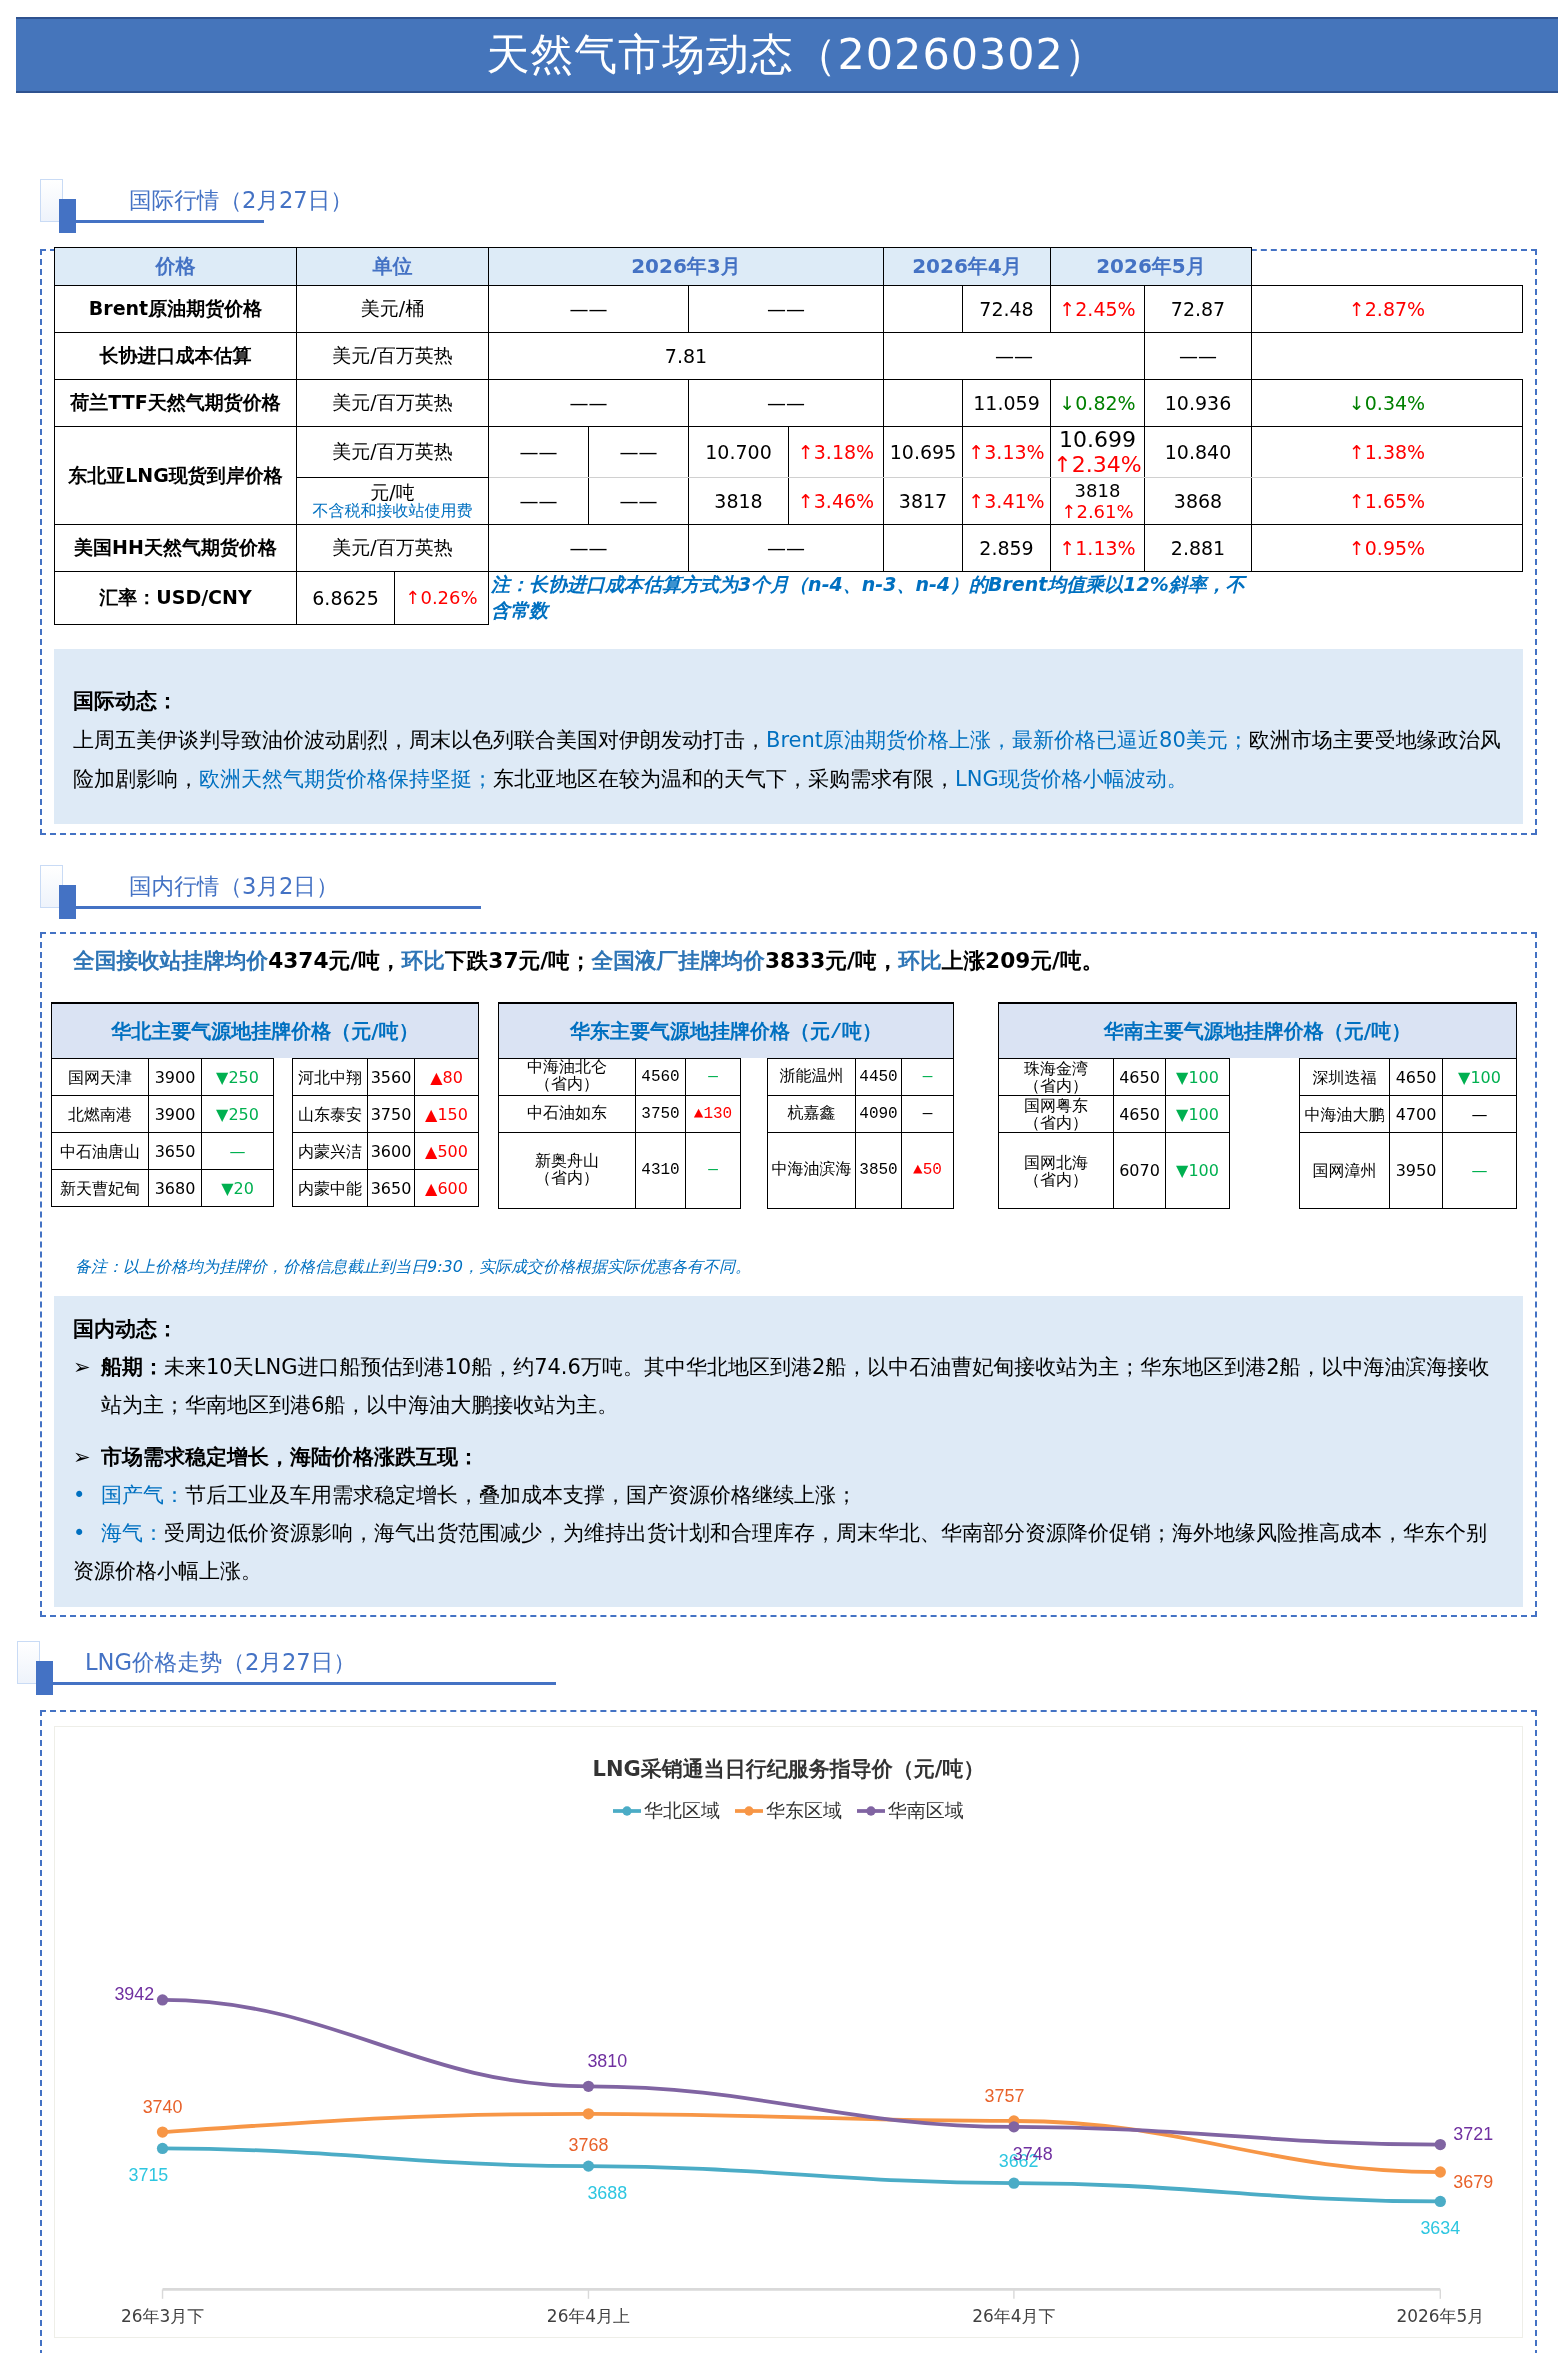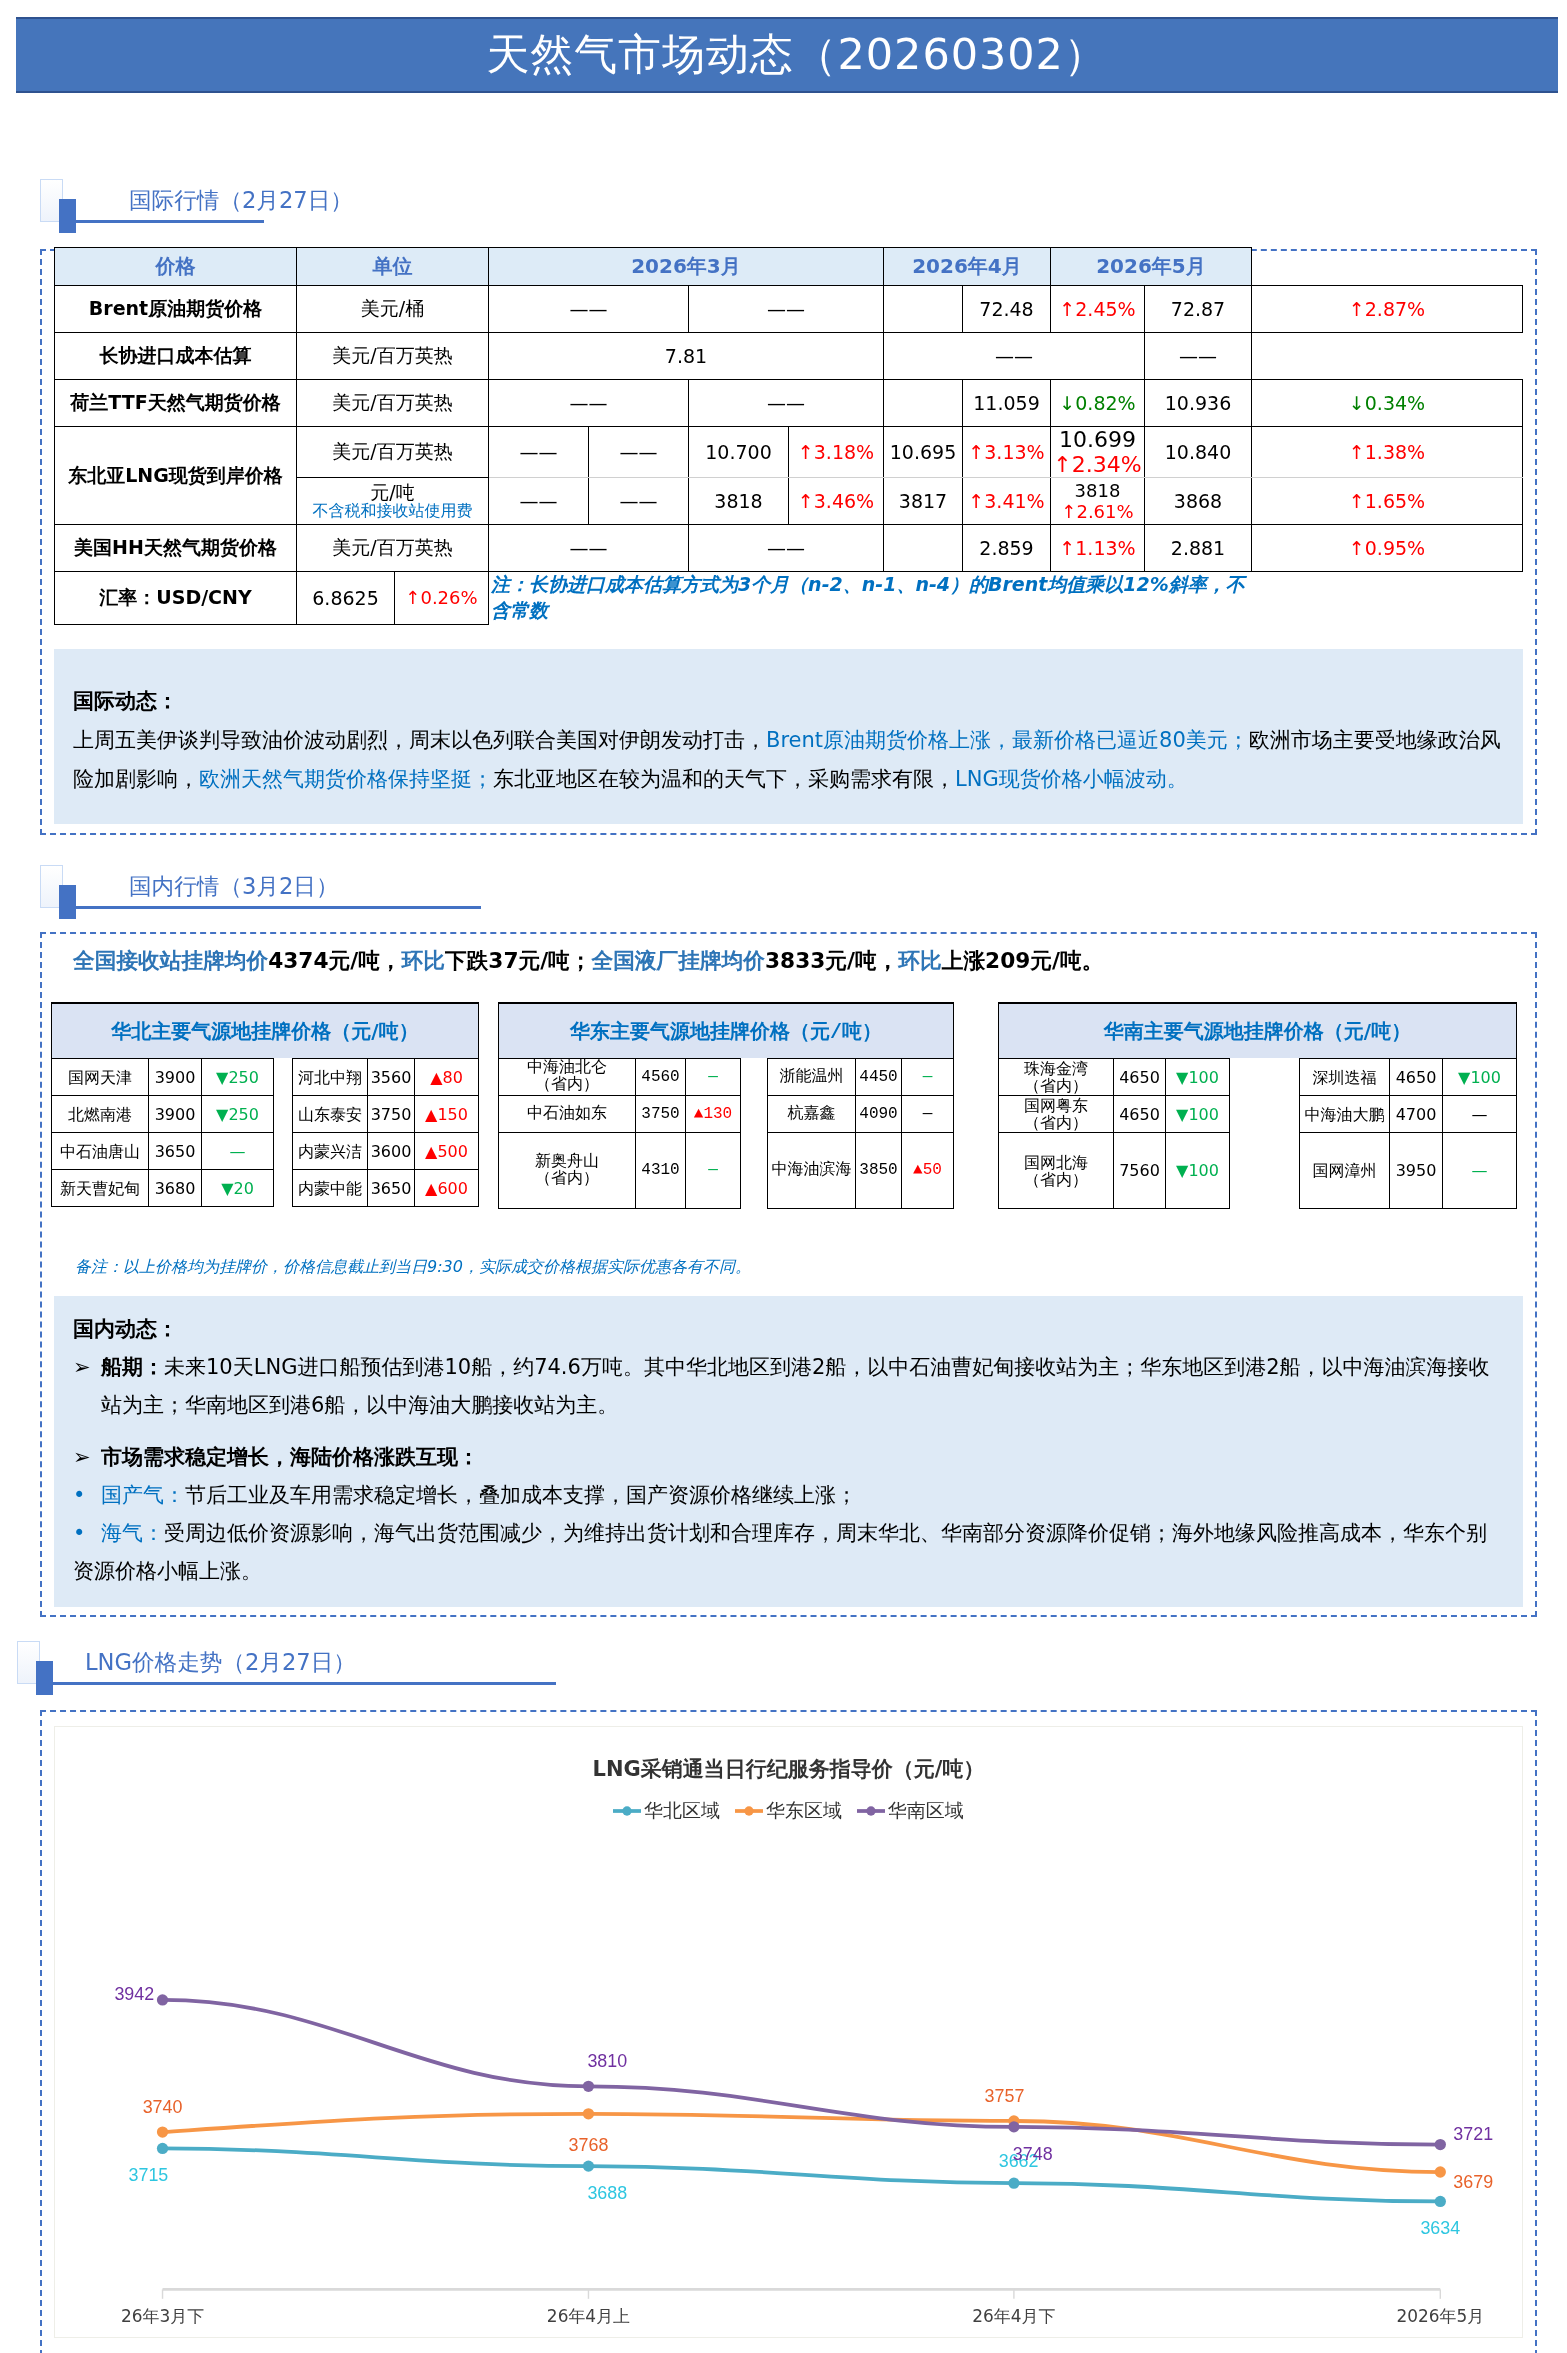--- a/index.html
+++ b/index.html
@@ -184,21 +184,21 @@
     <td colspan="1" style="border-right:1.4px solid #000;"></td>
     <td>2.859</td>
     <td class="up">↑1.13%</td>
     <td>2.881</td>
     <td class="up thin-l">↑0.95%</td>
   </tr>
   <tr class="r-tall">
     <td class="fx-name">汇率：USD/CNY</td>
     <td>6.8625</td>
     <td class="up" style="font-size:18px;">↑0.26%</td>
-    <td class="note-cell" colspan="8">注：长协进口成本估算方式为3个月（n-2、n-1、n-4）的Brent均值乘以12%斜率，不含常数</td>
+    <td class="note-cell" colspan="8">注：长协进口成本估算方式为3个月（n-4、n-3、n-4）的Brent均值乘以12%斜率，不含常数</td>
   </tr>
 </tbody>
   </table>
 
 <div class="comment" style="top:649px; height:175px; padding-top:33px; line-height:39px;">
   <div class="c-title">国际动态：</div>
   <div>
     <span>上周五美伊谈判导致油价波动剧烈，周末以色列联合美国对伊朗发动打击，</span><span class="hl">Brent原油期货价格上涨，最新价格已逼近80美元；</span><span>欧洲市场主要受地缘政治风险加剧影响，</span><span class="hl">欧洲天然气期货价格保持坚挺；</span><span>东北亚地区在较为温和的天气下，采购需求有限，</span><span class="hl">LNG现货价格小幅波动。</span>
   </div>
 </div>
@@ -388,21 +388,21 @@
               <div>（省内）</div>
             </td>
             <td>4650</td>
             <td class="tri-down">▼100</td>
           </tr>
           <tr style="height: 76px;">
             <td>
               <div>国网北海</div>
               <div>（省内）</div>
             </td>
-            <td>7560</td>
+            <td>6070</td>
             <td class="tri-down">▼100</td>
           </tr>
         </tbody>
     </table>
     <table style="width:217px;">
       <colgroup>
           <col style="width:90px">
           <col style="width:53px">
           <col style="width:74px">
         </colgroup>

